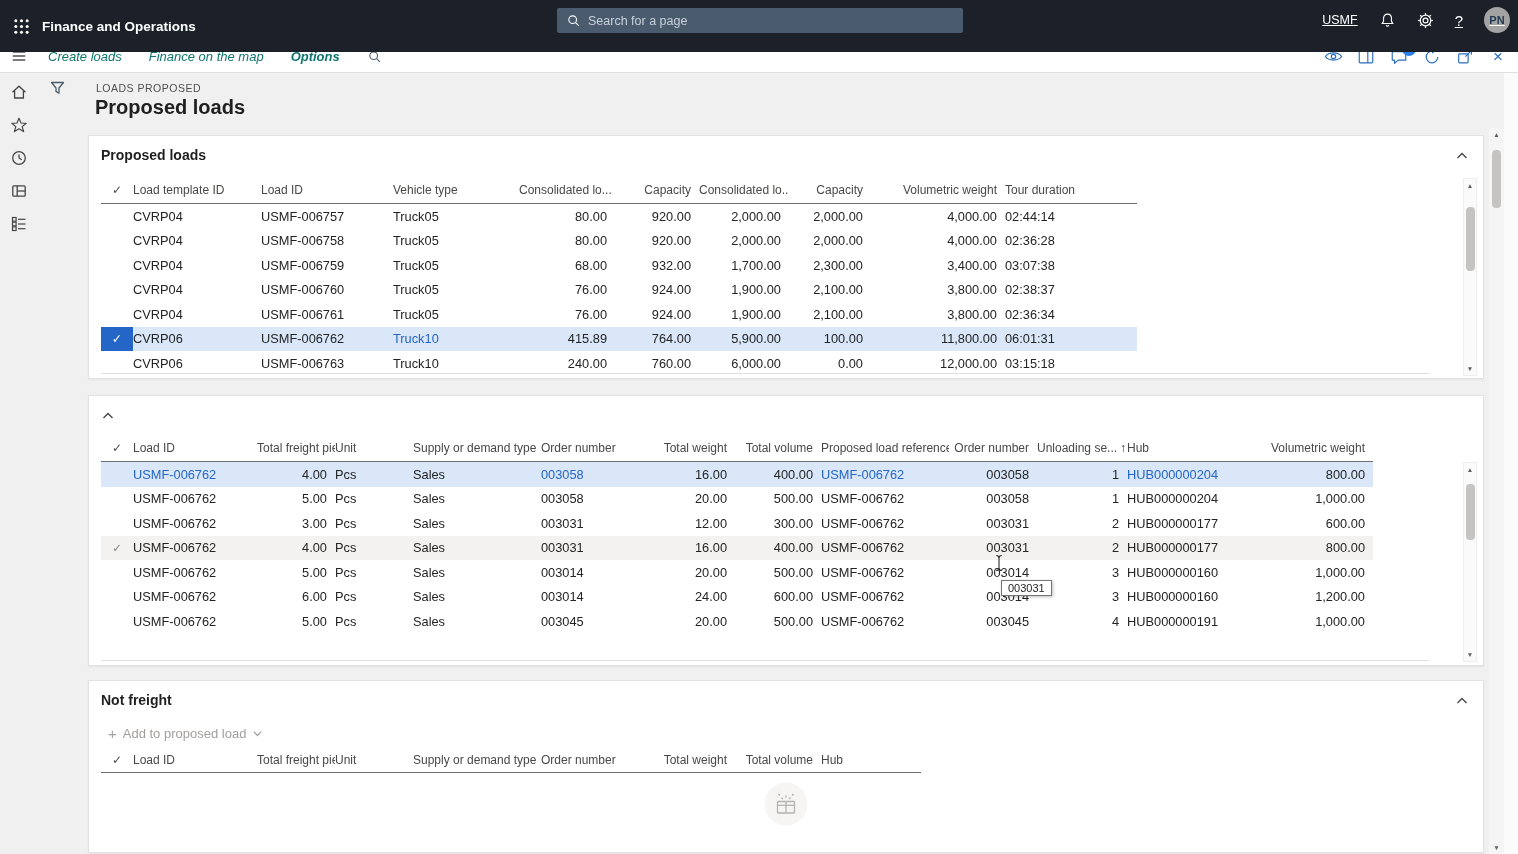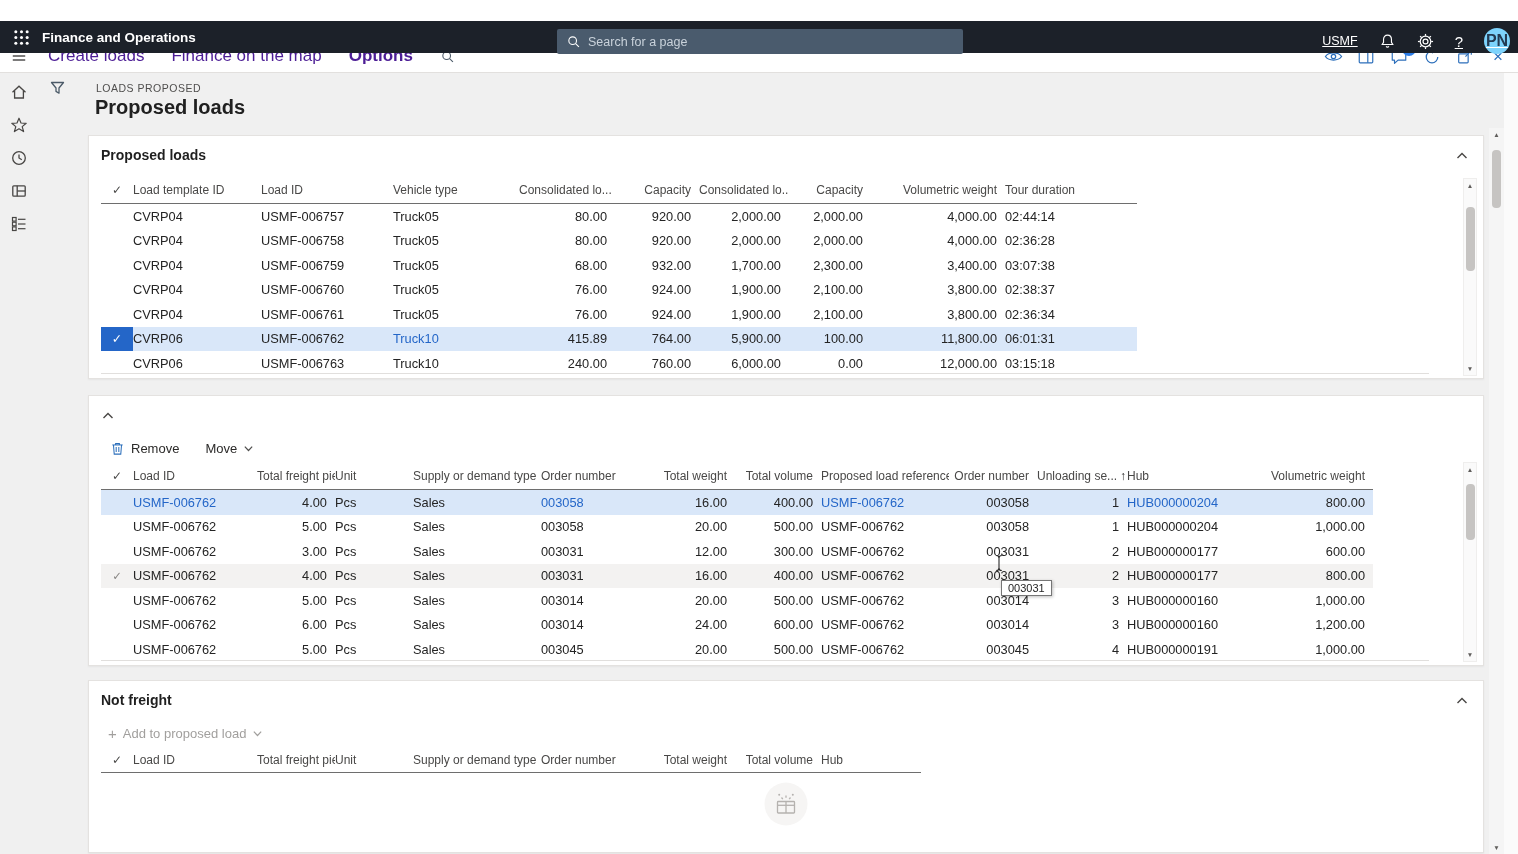--- a/index.html
+++ b/index.html
@@ -2,37 +2,37 @@
 <html><head>
 <meta charset="utf-8">
 <title>Finance and Operations - Proposed loads</title>
 <style>
   *{box-sizing:border-box;margin:0;padding:0;}
   html,body{width:1518px;height:854px;overflow:hidden;}
   body{font-family:"Liberation Sans","DejaVu Sans",sans-serif;background:#fff;position:relative;color:#242424;}
   button{font-family:inherit;cursor:default;}
 
   
-  .topbar{position:absolute;top:0;left:0;right:0;height:32px;background:#1c2129;display:flex;align-items:center;color:#fff;z-index:30;margin-top:21px;}
+  .topbar{position:absolute;top:0;left:0;right:0;height:52px;background:#1c2129;display:flex;align-items:center;color:#fff;z-index:30;}
   .tb-btn{background:none;border:0;color:#fff;display:flex;align-items:center;justify-content:center;}
   .waffle{width:42px;height:40px;}
   .app-title{font-size:13.5px;font-weight:600;color:#fff;}
   .tb-search{position:absolute;left:557px;top:8px;width:406px;height:25px;background:#4a5b6d;border-radius:2px;display:flex;align-items:center;padding:0 9px;gap:7px;}
   .tbs-input{flex:1;background:transparent;border:0;outline:0;color:#fff;font-size:12.5px;}
   .tbs-input::placeholder{color:#c9d2db;}
   .tb-right{position:absolute;right:8px;top:0;height:40px;display:flex;align-items:center;gap:21px;text-decoration:underline;}
   .tb-company{background:none;border:0;color:#fff;font-size:12.5px;}
   .help-glyph{font-size:15px;font-weight:400;}
-  .avatar{width:26px;height:26px;border-radius:50%;background:#7dd3fc;color:#233a52;font-size:16px;font-weight:700;display:flex;align-items:center;justify-content:center;}
+  .avatar{width:26px;height:26px;border-radius:50%;background:#a3a3a3;color:#233a52;font-size:11px;font-weight:700;display:flex;align-items:center;justify-content:center;}
 
   
   .actionpane{position:absolute;top:40px;left:0;right:0;height:33px;background:#fff;border-bottom:1px solid #e2e0de;display:flex;align-items:center;z-index:25;}
   .hamburger{width:38px;height:32px;background:none;border:0;display:flex;align-items:center;justify-content:center;color:#3b3a39;}
   .ap-menu{display:flex;align-items:center;gap:27px;margin-left:10px;font-size:13px;color:#2b2a29;}
-  .ap-item{background:none;border:0;font-size:17px;color:#4c1d95;}
+  .ap-item{background:none;border:0;font-size:13px;color:#0f766e;font-style:italic;}
   .ap-item.active{font-weight:700;}
   .ap-search-btn{background:none;border:0;color:#4c5a68;display:flex;align-items:center;}
   .ap-right{position:absolute;right:10px;top:0;height:33px;display:flex;align-items:center;gap:13px;color:#2c6fbb;}
   .ap-icon{position:relative;width:20px;height:20px;background:none;border:0;color:#2c6fbb;display:flex;align-items:center;justify-content:center;}
   .close-glyph{font-size:17px;line-height:17px;}
   .badge{position:absolute;top:-5px;right:-7px;min-width:14px;height:14px;border-radius:7px;background:#2b7de9;color:#fff;font-size:9px;line-height:14px;text-align:center;font-weight:700;padding:0 2px;}
 
   
   .sidebar{position:absolute;left:0;top:73px;bottom:0;width:37px;background:#f0f0f0;z-index:20;display:flex;flex-direction:column;align-items:center;padding-top:2px;}
   .sb-btn{width:37px;height:33px;background:none;border:0;color:#484644;display:flex;align-items:center;justify-content:center;}
@@ -374,42 +374,20 @@
     </section>
 
     <section class="card c2">
       <div class="sec-head">
         <button class="collapse-btn">
           <svg width="14" height="12" viewBox="0 0 14 12" fill="none" stroke="currentColor" stroke-width="1.4">
               <polyline points="2.5,9 7,4.5 11.5,9"></polyline>
             </svg>
         </button>
       </div>
-      <div class="grid-toolbar">
-        <button class="tbtn">
-          <span class="ticon">
-            <svg width="15" height="15" viewBox="0 0 16 16" fill="none" stroke="currentColor" stroke-width="1.1">
-              <line x1="2.5" y1="4.2" x2="13.5" y2="4.2"></line>
-                <path d="M6 4.2 V2.8 H10 V4.2"></path>
-              <path d="M3.7 4.2 L4.5 14 H11.5 L12.3 4.2"></path>
-                <line x1="6.6" y1="6.5" x2="6.6" y2="11.7"></line>
-                <line x1="9.4" y1="6.5" x2="9.4" y2="11.7"></line>
-            </svg>
-          </span>
-          <span>Remove</span>
-        </button>
-        <button class="tbtn">
-          <span>Move</span>
-          <span class="chev">
-            <svg width="11" height="11" viewBox="0 0 12 12" fill="none" stroke="currentColor" stroke-width="1.3">
-                <polyline points="2,4 6,8.2 10,4"></polyline>
-              </svg>
-          </span>
-        </button>
-      </div>
       <div class="tablewrap" id="grid-lines">
           <div class="trow thead" style="grid-template-columns: 32px 124px 78px 78px 128px 100px 94px 86px 128px 88px 90px 140px 106px;">
             <div class="tcell chk">✓</div>
             <div class="tcell hc al">Load ID</div>
             <div class="tcell hc ar">Total freight pie...</div>
             <div class="tcell hc al">Unit</div>
             <div class="tcell hc al">Supply or demand type</div>
             <div class="tcell hc al">Order number</div>
             <div class="tcell hc ar">Total weight</div>
             <div class="tcell hc ar">Total volume</div>

